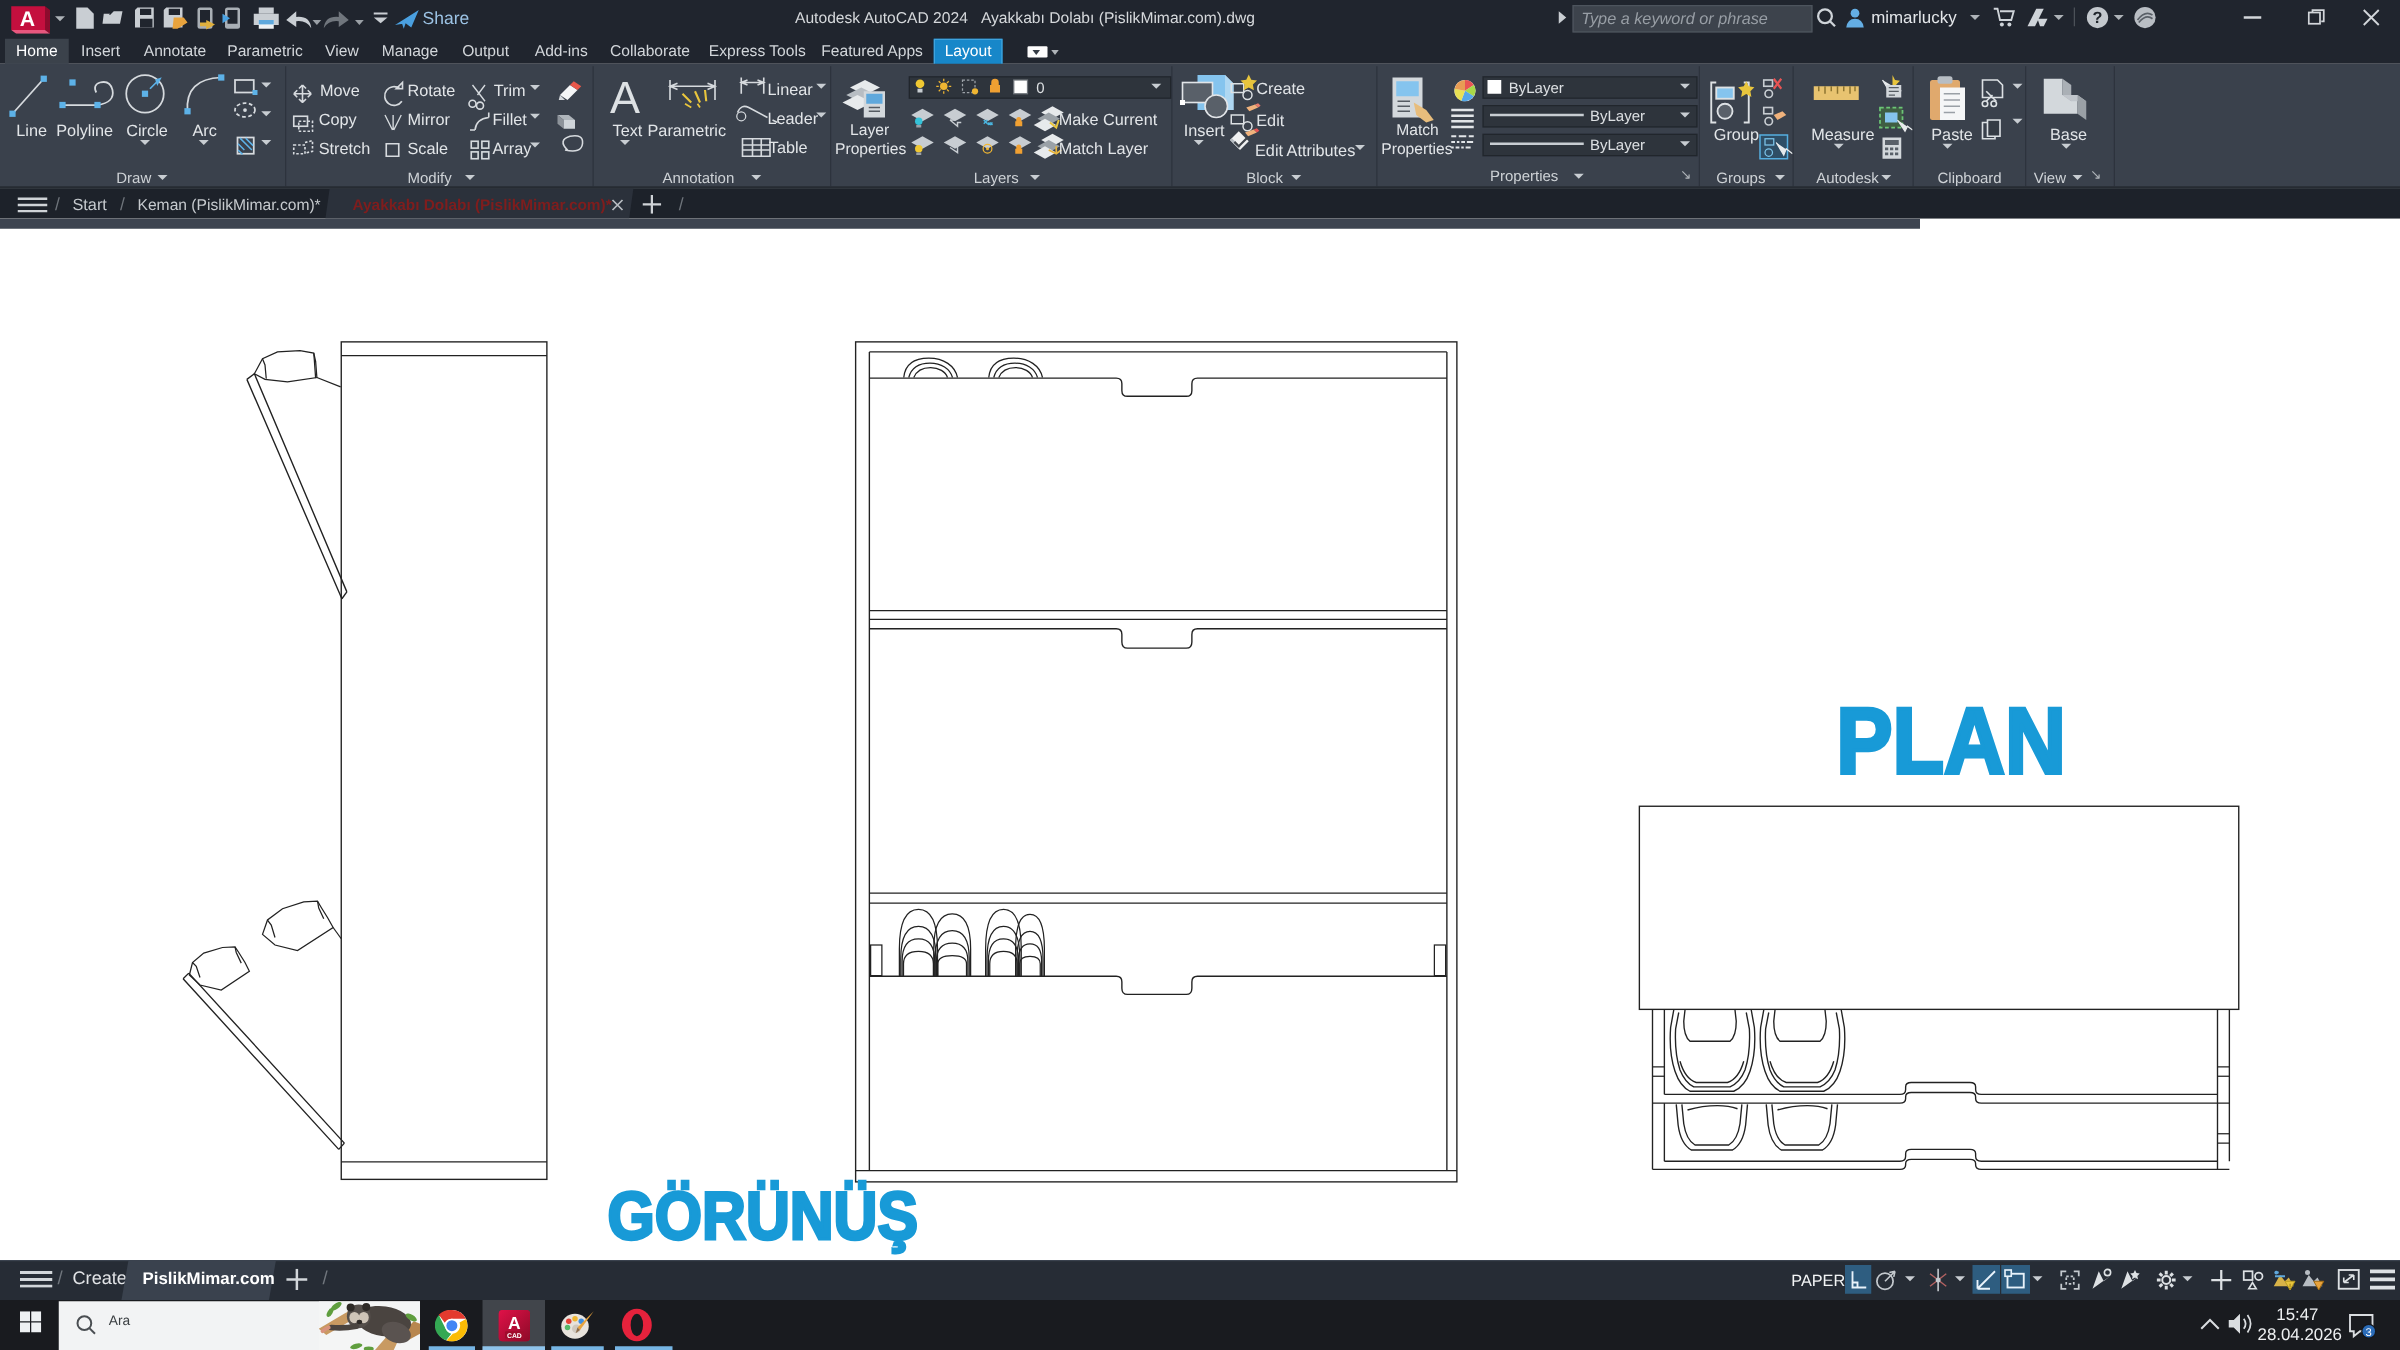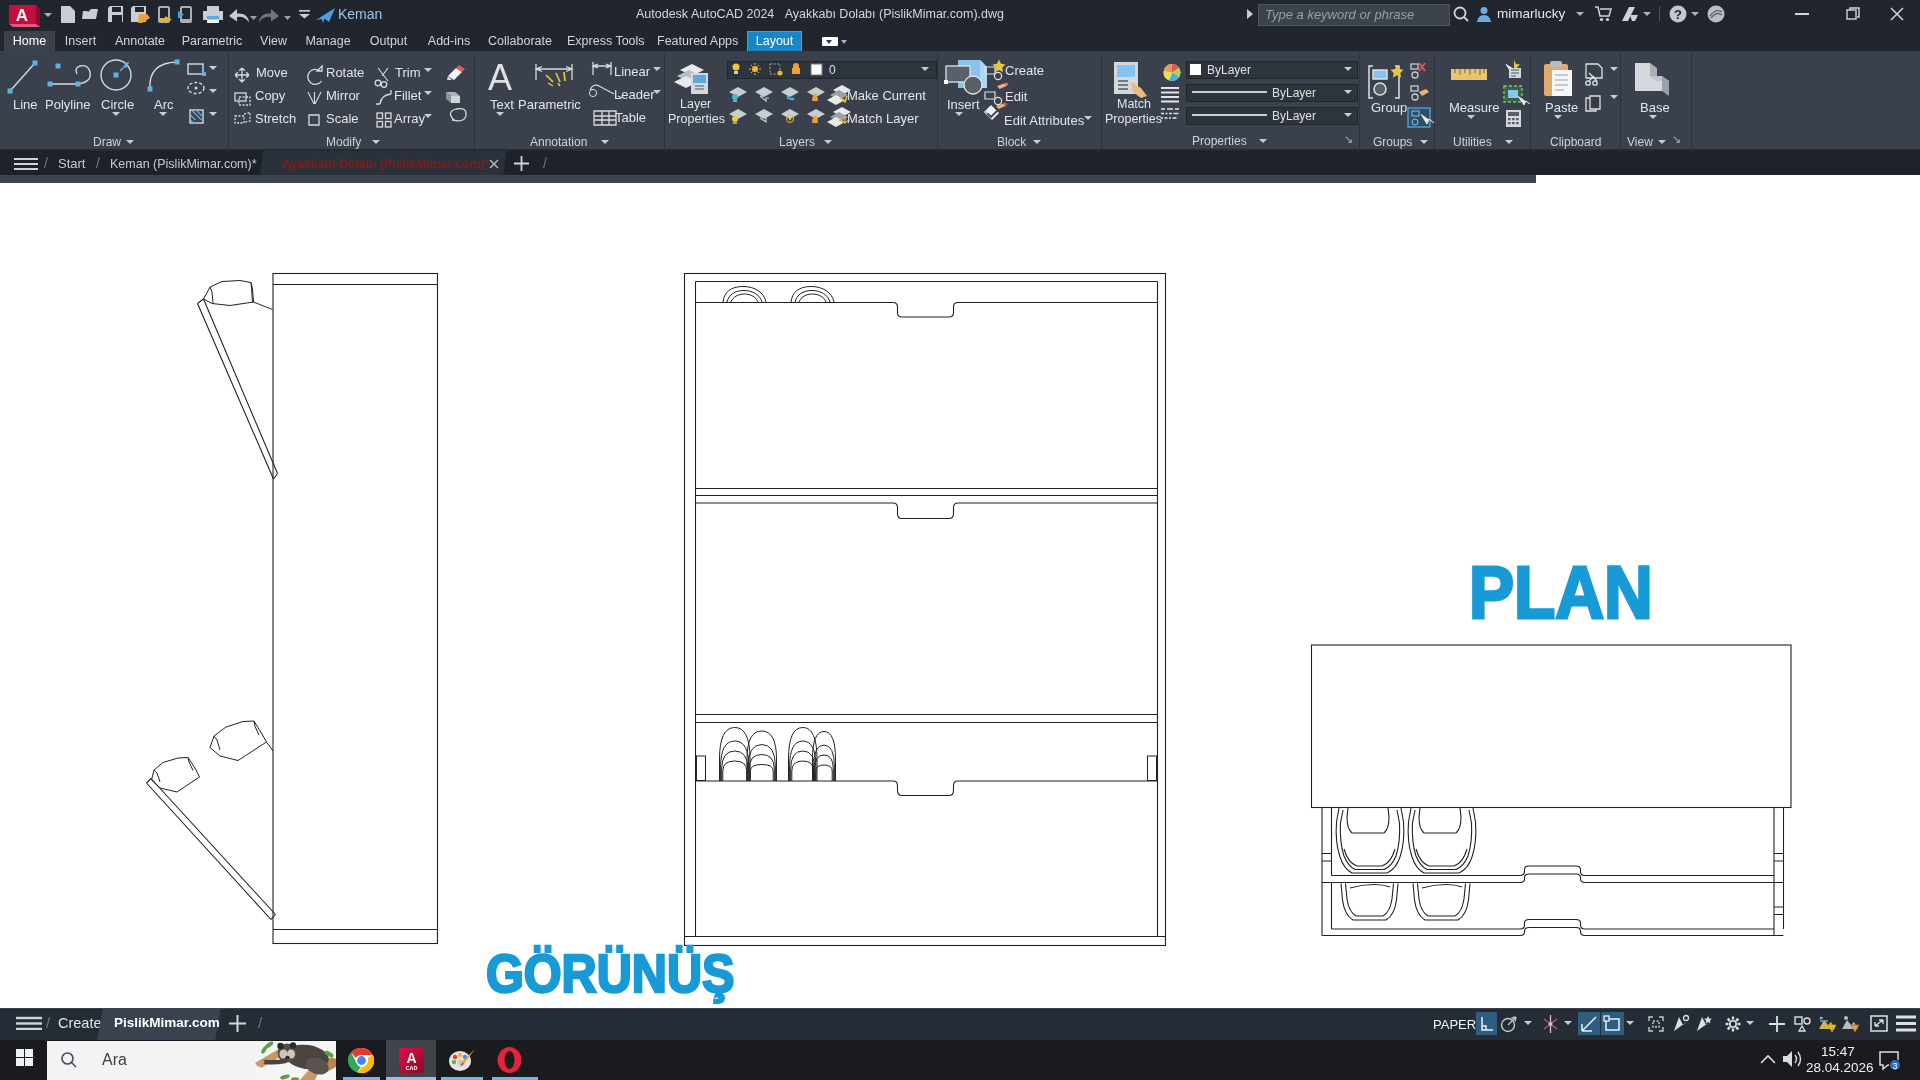--- a/index.html
+++ b/index.html
@@ -52,21 +52,21 @@
   <rect x="149" y="12" width="12" height="3.5" fill="#5fa8dc"></rect>
   <path d="M171,12 l8,-7 v4.5 q11,-1 12,9 q-4,-6.5 -12,-5.5 v4.5 z" fill="#c9ced3"></path>
   <polygon points="192,12 199,12 195.5,16" fill="#9aa0a6"></polygon>
   <path d="M221,12 l-8,-7 v4.5 q-11,-1 -12,9 q4,-6.5 12,-5.5 v4.5 z" fill="#70767d"></path>
   <polygon points="226,12 233,12 229.5,16" fill="#9aa0a6"></polygon>
   <rect x="241" y="6" width="11" height="1.6" fill="#c9ced3"></rect>
   <polygon points="241,10 252,10 246.5,14.5" fill="#c9ced3"></polygon>
   <path d="M258,16 L277,4 L271,18 L266.5,14.5 Z M266.5,14.5 L265,19 L263,13 Z" fill="#4aa0e0"></path>
 </g>
 </svg>
-<span class="a" style="left:338px;top:6px;color:#9cc3e4;font-size:14px">Keman</span>
+<span class="a" style="left:338px;top:6px;color:#9cc3e4;font-size:14px">Share</span>
 
 <span class="a" style="left:636px;top:7px;color:#d5d8db;font-size:12.5px">Autodesk AutoCAD 2024&nbsp;&nbsp;&nbsp;Ayakkabı Dolabı (PislikMimar.com).dwg</span>
 
 <svg class="a" style="left:1244px;top:8px" width="12" height="12">
     <polygon points="3,1 9,6 3,11" fill="#c9ced3"></polygon>
   </svg>
 <div class="a" style="left:1258px;top:4px;width:190px;height:20px;background:#3d434c;border:1px solid #4d545d"></div>
 <span class="a" style="left:1265px;top:7px;color:#989ea5;font-size:13px;font-style:italic">Type a keyword or phrase</span>
 <svg class="a" style="left:1452px;top:5px" width="18" height="18" viewBox="0 0 18 18">
     <circle cx="8" cy="8" r="5.5" fill="none" stroke="#cfd4d9" stroke-width="1.8"></circle>
@@ -422,21 +422,21 @@
       <rect x="74" y="62" width="2.6" height="2.2"></rect>
       <rect x="78" y="62" width="2.6" height="2.2"></rect>
       <rect x="82" y="62" width="2.6" height="2.2"></rect>
       <rect x="74" y="66" width="2.6" height="2.2"></rect>
       <rect x="78" y="66" width="2.6" height="2.2"></rect>
       <rect x="82" y="66" width="2.6" height="2.2"></rect>
     </g>
 </svg>
 <span class="a icon-lbl" style="left:1449px;top:100px">Measure</span>
 <div class="a caret" style="left:1467px;top:115px"></div>
-<span class="a ptitle" style="left:1453px;top:135px">Utilities</span>
+<span class="a ptitle" style="left:1453px;top:135px">Autodesk</span>
 <div class="a caret" style="left:1505px;top:140px"></div>
 
 <svg class="a" style="left:1530px;top:56px" width="90" height="72" viewBox="0 0 90 72">
 <rect x="14" y="8" width="24" height="32" rx="2" fill="#e0a96d"></rect>
 <rect x="20" y="5" width="12" height="6" rx="2" fill="#b7bdc3"></rect>
 <rect x="22" y="14" width="20" height="26" fill="#f5f6f7"></rect>
 <path d="M25,19 h13 M25,24 h13 M25,29 h13 M25,34 h9" stroke="#9aa0a6" stroke-width="1.2"></path>
 <g stroke="#dde1e4" fill="none" stroke-width="1.3">
 <path d="M56,8 h12 l4,4 v10 h-16 z"></path>
 <path d="M59,25 l5,-5 M67,25 l-8,-8"></path>
@@ -717,21 +717,21 @@
     <rect x="0" y="0" width="8" height="8" fill="#eef1f3"></rect>
     <rect x="9" y="0" width="8" height="8" fill="#eef1f3"></rect>
     <rect x="0" y="9" width="8" height="8" fill="#eef1f3"></rect>
     <rect x="9" y="9" width="8" height="8" fill="#eef1f3"></rect>
   </svg>
 <div class="a" style="left:47px;top:1041px;width:289px;height:39px;background:#f2f3f4"></div>
 <svg class="a" style="left:60px;top:1051px" width="18" height="18">
     <circle cx="7.5" cy="7.5" r="5.5" fill="none" stroke="#4a4e52" stroke-width="1.6"></circle>
     <line x1="11.5" y1="11.5" x2="16" y2="16" stroke="#4a4e52" stroke-width="1.6"></line>
   </svg>
-<span class="a" style="left:102px;top:1051px;color:#3c4043;font-size:16px">Ara</span>
+<span class="a" style="left:87px;top:1051px;color:#3c4043;font-size:11px">Ara</span>
 
 <svg class="a" style="left:255px;top:1041px" width="81" height="39" viewBox="0 0 81 39">
 <rect width="81" height="39" fill="#f4f5f5"></rect>
 <path d="M45,39 L58,24 L66,26 L60,39 Z" fill="#c89a62"></path>
 <path d="M66,26 L76,16 L81,18 L81,26 L70,32 Z" fill="#b8874f"></path>
 <path d="M0,22 L22,9 L30,13 L6,27 Z" fill="#c89a62"></path>
 <path d="M22,9 l6,-5 4,3 -4,6 z" fill="#d8ab72"></path>
 <ellipse cx="52" cy="16" rx="22" ry="12" fill="#4a4440" transform="rotate(8 52 16)"></ellipse>
 <ellipse cx="62" cy="25" rx="12" ry="8" fill="#5a5350" transform="rotate(20 62 25)"></ellipse>
 <circle cx="32" cy="12" r="9.5" fill="#544e4a"></circle>

